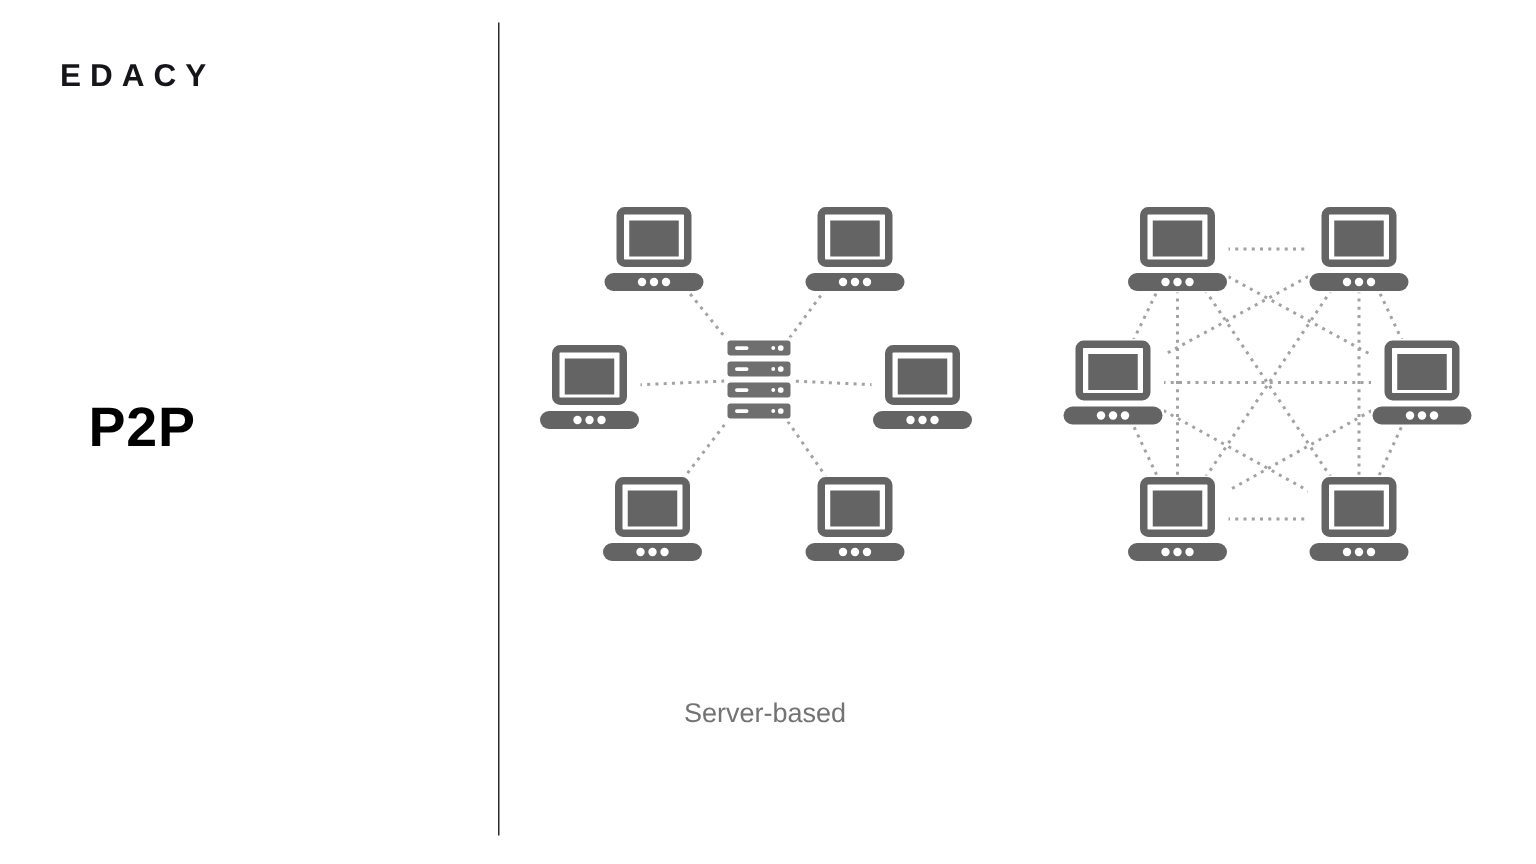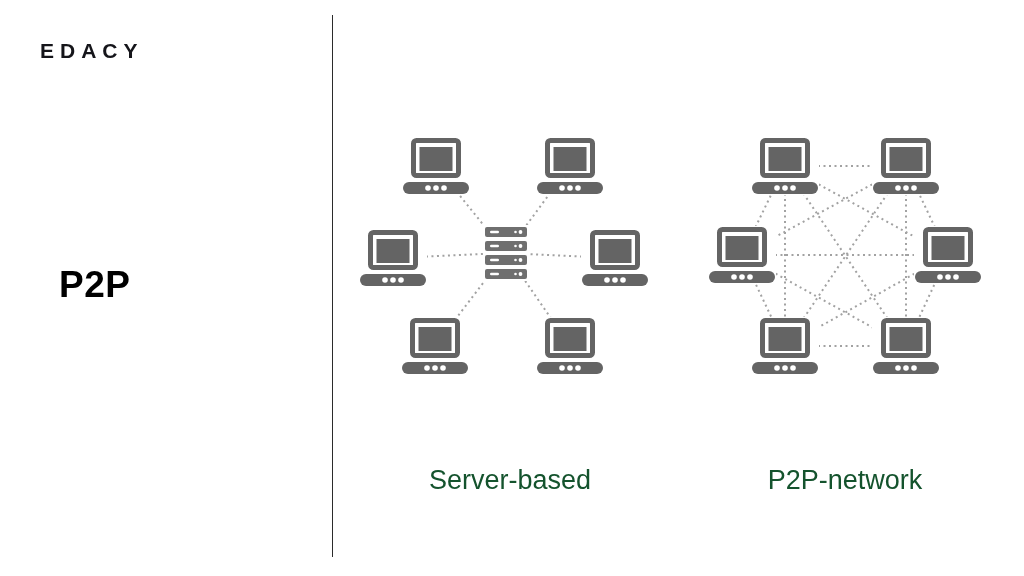--- a/index.html
+++ b/index.html
@@ -21,21 +21,21 @@
     font-size:37px;font-weight:700;color:#000000;
     letter-spacing:0.5px;
   }
   .divider{
     position:absolute;left:332px;top:15px;
     width:1px;height:542px;background:#2b2b2b;
   }
   .diagram{position:absolute;display:block;}
   .caption{
     position:absolute;top:465px;
-    font-size:27px;color:#14532d;text-align:center;
+    font-size:18px;color:#737373;text-align:center;
   }
   .caption-left{left:355px;width:310px;}
   .caption-right{left:700px;width:290px;}
 </style>
 </head>
 <body>
 
 <div class="slide">
   <div class="logo">EDACY</div>
   <h1 class="title">P2P</h1>
@@ -188,14 +188,13 @@
         <rect x="-22.5" y="-25.5" width="45" height="35" rx="3" fill="none" stroke="#646464" stroke-width="5"></rect>
         <rect x="-16.5" y="-19" width="33" height="24" fill="#646464"></rect>
         <rect x="-33" y="16" width="66" height="12" rx="6" fill="#646464"></rect>
         <circle cx="-8" cy="22" r="2.8" fill="#ffffff"></circle>
         <circle cx="0" cy="22" r="2.8" fill="#ffffff"></circle>
         <circle cx="8" cy="22" r="2.8" fill="#ffffff"></circle>
       </g>
     </svg>
 
   <div class="caption caption-left">Server-based</div>
-  <div class="caption caption-right">P2P-network</div>
 </div>
 
 </body></html>

